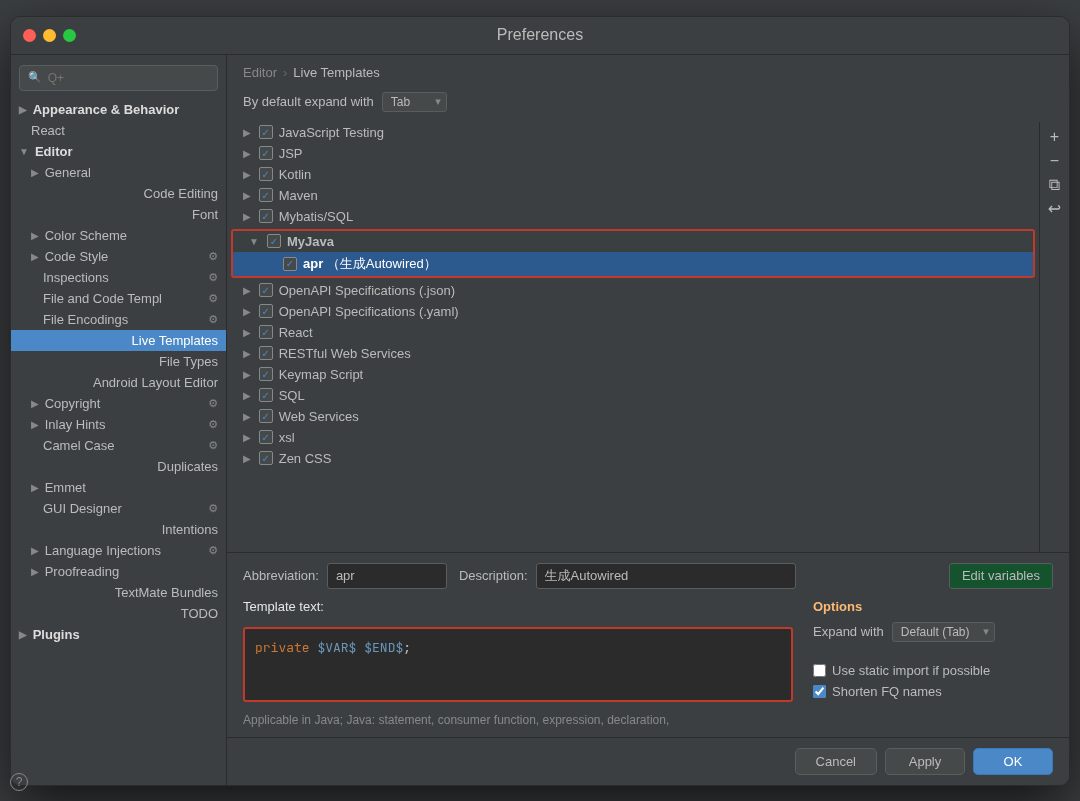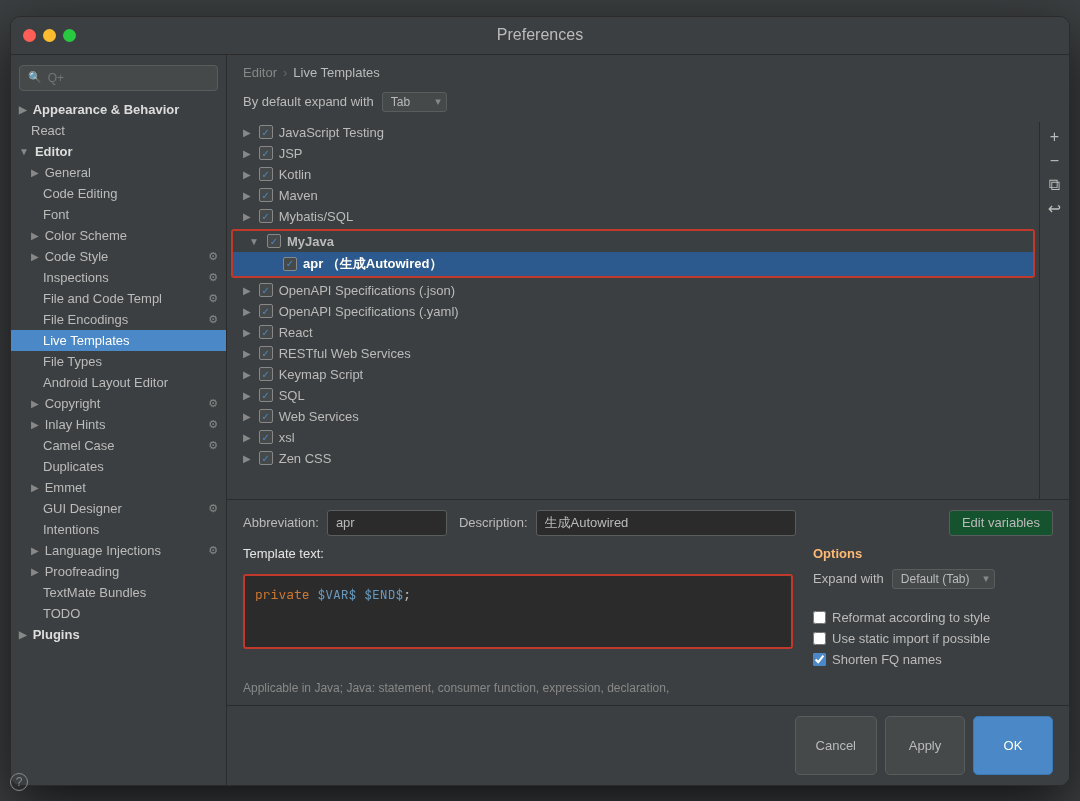--- a/index.html
+++ b/index.html
@@ -101,21 +101,21 @@
     .sidebar-item.active {
       background: #4a88c7;
       color: #fff;
     }
     .sidebar-item.section-header {
       font-weight: 600;
       color: #ddd;
       padding-left: 8px;
     }
     .sidebar-item.level1 { padding-left: 20px; }
-    .sidebar-item.level2 { padding-left: 32px; }
+    .sidebar-item.level2 { padding-left: 32px; justify-content: flex-end; }
     .chevron { font-size: 10px; color: #888; margin-right: 2px; }
     .gear-icon { color: #888; font-size: 11px; margin-left: auto; }
     
     .main-panel {
       flex: 1;
       display: flex;
       flex-direction: column;
       background: #3c3f41;
       overflow: hidden;
     }
@@ -316,21 +316,21 @@
       display: flex;
       justify-content: flex-end;
       align-items: center;
       padding: 10px 16px;
       gap: 8px;
       border-top: 1px solid #2b2b2b;
       flex-shrink: 0;
       background: #3c3f41;
     }
     .btn {
-      padding: 21px 20px;
+      padding: 5px 20px;
       font-size: 13px;
       border-radius: 5px;
       cursor: pointer;
       border: 1px solid #5a5d5e;
       color: #bbb;
       background: #45494a;
       min-width: 80px;
       text-align: center;
     }
     .btn-primary {
@@ -556,21 +556,21 @@
           </div>
 
           <div style="border: 2px solid #c0392b; margin: 2px 4px; border-radius: 3px;">
             <div class="tree-item" style="background: #3a3f42;">
               <span class="chevron">▼</span>
               <span class="check checked"></span>
               <span style="font-weight:600;">MyJava</span>
             </div>
             <div class="tree-item selected" style="padding-left:50px;">
               <span class="check checked"></span>
-              <span><b>apr</b>&nbsp;<span style="font-weight:bold;text-align:center;">（生成Autowired）</span></span>
+              <span><b>apr</b>&nbsp;<span style="font-weight:normal;text-align:center;">（生成Autowired）</span></span>
             </div>
           </div>
 
           <div class="tree-item">
             <span class="chevron">▶</span>
             <span class="check checked"></span>
             <span>OpenAPI Specifications (.json)</span>
           </div>
           <div class="tree-item">
             <span class="chevron">▶</span>
@@ -653,24 +653,20 @@
               <div class="select-wrapper">
                 <select class="options-select">
                   <option>Default (Tab)</option>
                   <option>Tab</option>
                   <option>Enter</option>
                   <option>Space</option>
                 </select>
               </div>
             </div>
             <div class="checkbox-row">
-              <input type="checkbox" id="reformat" style="">
-              <label class="checkbox-label" for="reformat">Reformat according to style</label>
-            </div>
-            <div class="checkbox-row">
               <input type="checkbox" id="static-import" style="">
               <label class="checkbox-label" for="static-import">Use static import if possible</label>
             </div>
             <div class="checkbox-row">
               <input type="checkbox" id="shorten-fq" checked="" style="">
               <label class="checkbox-label" for="shorten-fq">Shorten FQ names</label>
             </div>
           </div>
         </div>
 

